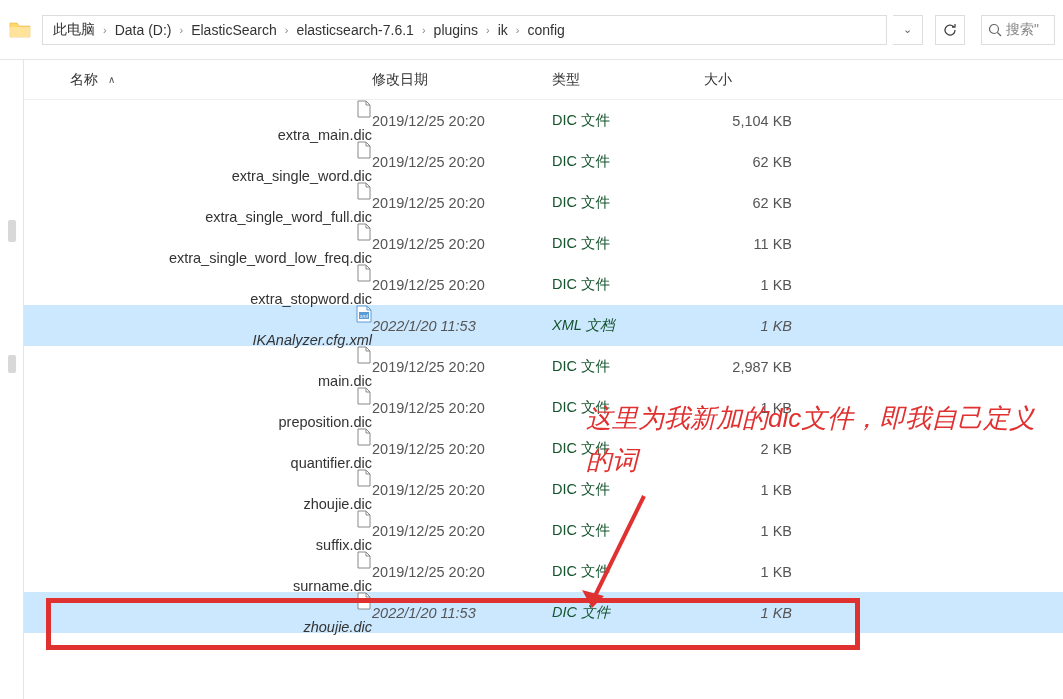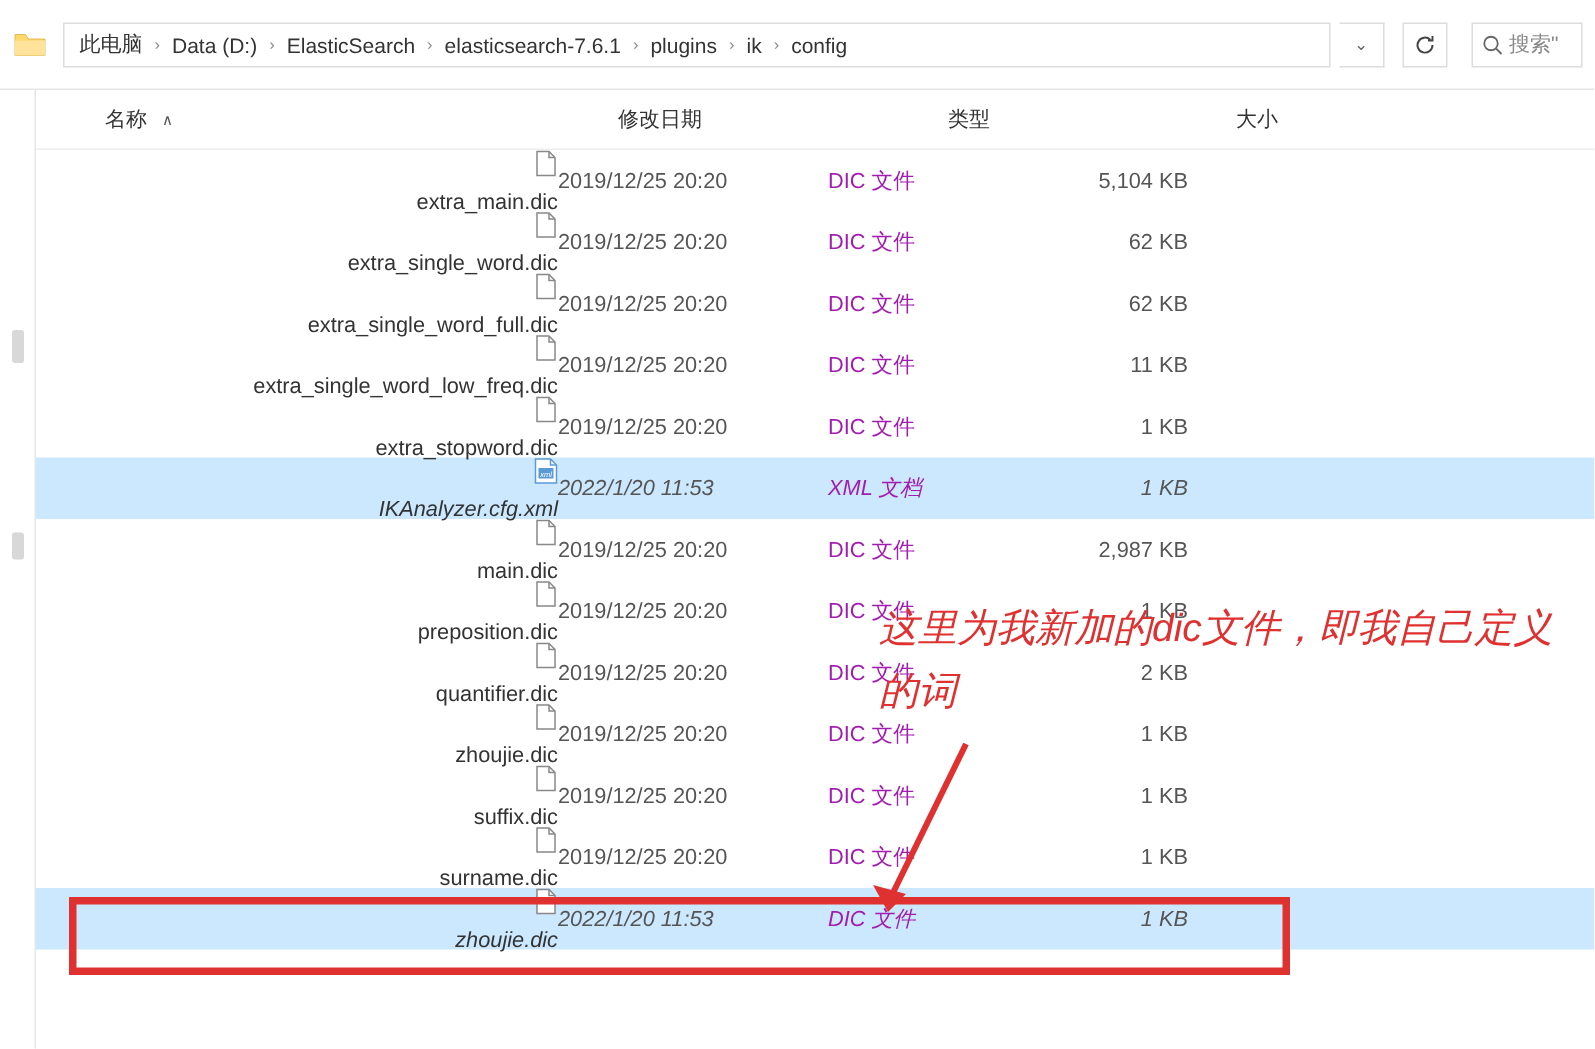--- a/index.html
+++ b/index.html
@@ -113,21 +113,20 @@
       position: relative;
     }
     .header-row {
       display: flex;
       align-items: center;
       height: 40px;
       border-bottom: 1px solid #eee;
       font-size: 14px;
       color: #333;
       padding-left: 46px;
-      gap: 40px;
     }
     .col-name { width: 302px; display: flex; align-items: center; gap: 10px; }
     .col-date { width: 180px; }
     .col-type { width: 152px; }
     .col-size { width: 96px; text-align: left; padding-right: 8px; }
     .sort-arrow {
       font-size: 10px;
       color: #555;
     }
     .file-list {
@@ -155,21 +154,21 @@
     }
     .file-icon {
       width: 16px;
       height: 20px;
       display: inline-flex;
       align-items: center;
       justify-content: center;
       flex-shrink: 0;
     }
     .file-date { width: 180px; color: #555; }
-    .file-type { width: 152px; color: #a21caf; }
+    .file-type { width: 152px; color: #14532d; }
     .file-size { width: 96px; text-align: right; color: #555; padding-right: 8px; }
     .annotation-box {
       position: absolute;
       border: 5px solid #e03131;
       pointer-events: none;
     }
     .annotation-text {
       position: absolute;
       color: #e03131;
       font-size: 26px;

